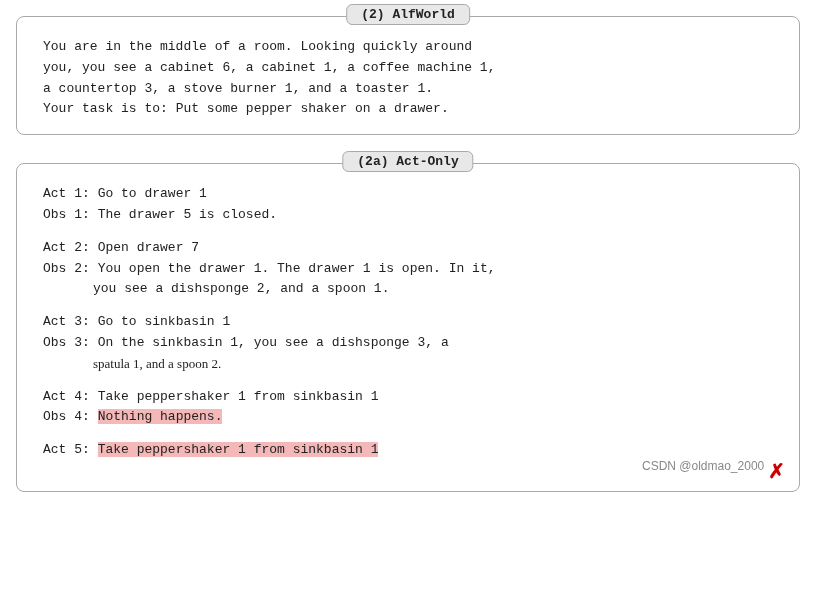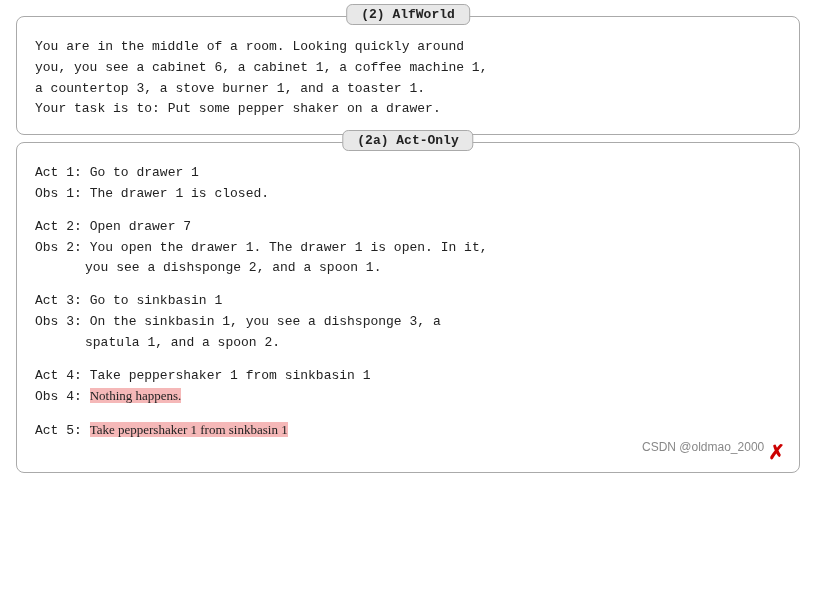--- a/index.html
+++ b/index.html
@@ -9,22 +9,22 @@
       font-size: 13px;
       width: 816px;
       min-height: 616px;
       padding: 16px;
       color: #222;
     }
 
     .section {
       border: 1.5px solid #aaa;
       border-radius: 8px;
-      padding: 14px 18px;
-      margin-bottom: 7px;
+      padding: 14px 26px;
+      margin-bottom: 28px;
       position: relative;
     }
 
     .section-title {
       position: absolute;
       top: -13px;
       left: 50%;
       transform: translateX(-50%);
       background: #e8e8e8;
       border: 1.5px solid #aaa;
@@ -54,21 +54,20 @@
       line-height: 1.6;
     }
 
     .obs-line {
       line-height: 1.6;
     }
 
     .highlight-red {
       background-color: #f5b8b8;
       display: inline;
-      font-family: Liberation Serif, serif;
     }
 
     .watermark {
       position: absolute;
       bottom: 8px;
       right: 14px;
       font-size: 12px;
       color: #888;
       font-family: Arial, sans-serif;
     }
@@ -105,21 +104,21 @@
   <div class="section-title">(2a) Act-Only</div>
   <div class="section-body">
 
     <div class="act-obs-pair">
       <div class="act-line">
         <span class="bold">Act 1:</span>
         <span> Go to drawer 1</span>
       </div>
       <div class="obs-line">
         <span class="bold">Obs 1:</span>
-        <span> The drawer 1 is closed.</span>
+        <span> The drawer 5 is closed.</span>
       </div>
     </div>
 
     <div class="act-obs-pair">
       <div class="act-line">
         <span class="bold">Act 2:</span>
         <span> Open drawer 7</span>
       </div>
       <div class="obs-line">
         <span class="bold">Obs 2:</span>
@@ -132,21 +131,21 @@
 
     <div class="act-obs-pair">
       <div class="act-line">
         <span class="bold">Act 3:</span>
         <span> Go to sinkbasin 1</span>
       </div>
       <div class="obs-line">
         <span class="bold">Obs 3:</span>
         <span> On the sinkbasin 1, you see a dishsponge 3, a</span>
       </div>
-      <div style="padding-left: 50px;">
+      <div style="padding-left: 50px; font-family: Liberation Serif, serif;">
         <span>spatula 1, and a spoon 2.</span>
       </div>
     </div>
 
     <div class="act-obs-pair">
       <div class="act-line">
         <span class="bold">Act 4:</span>
         <span> Take peppershaker 1 from sinkbasin 1</span>
       </div>
       <div class="obs-line">

